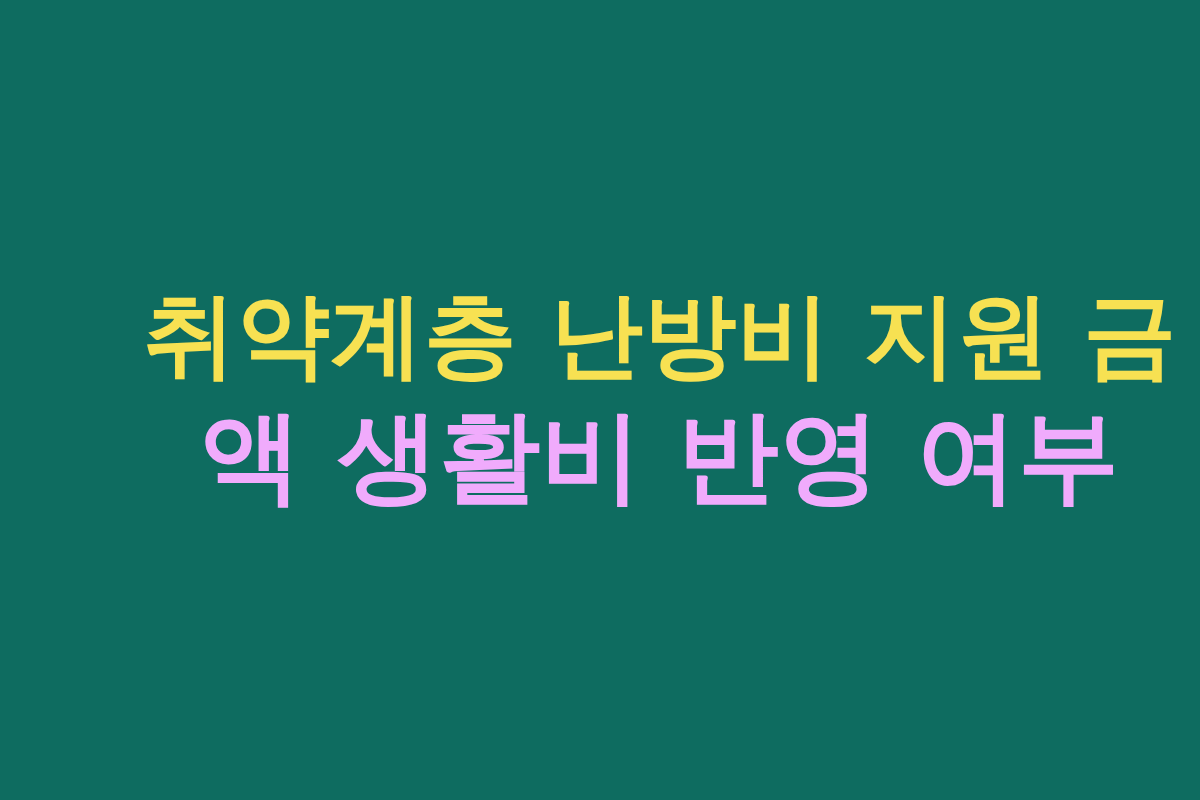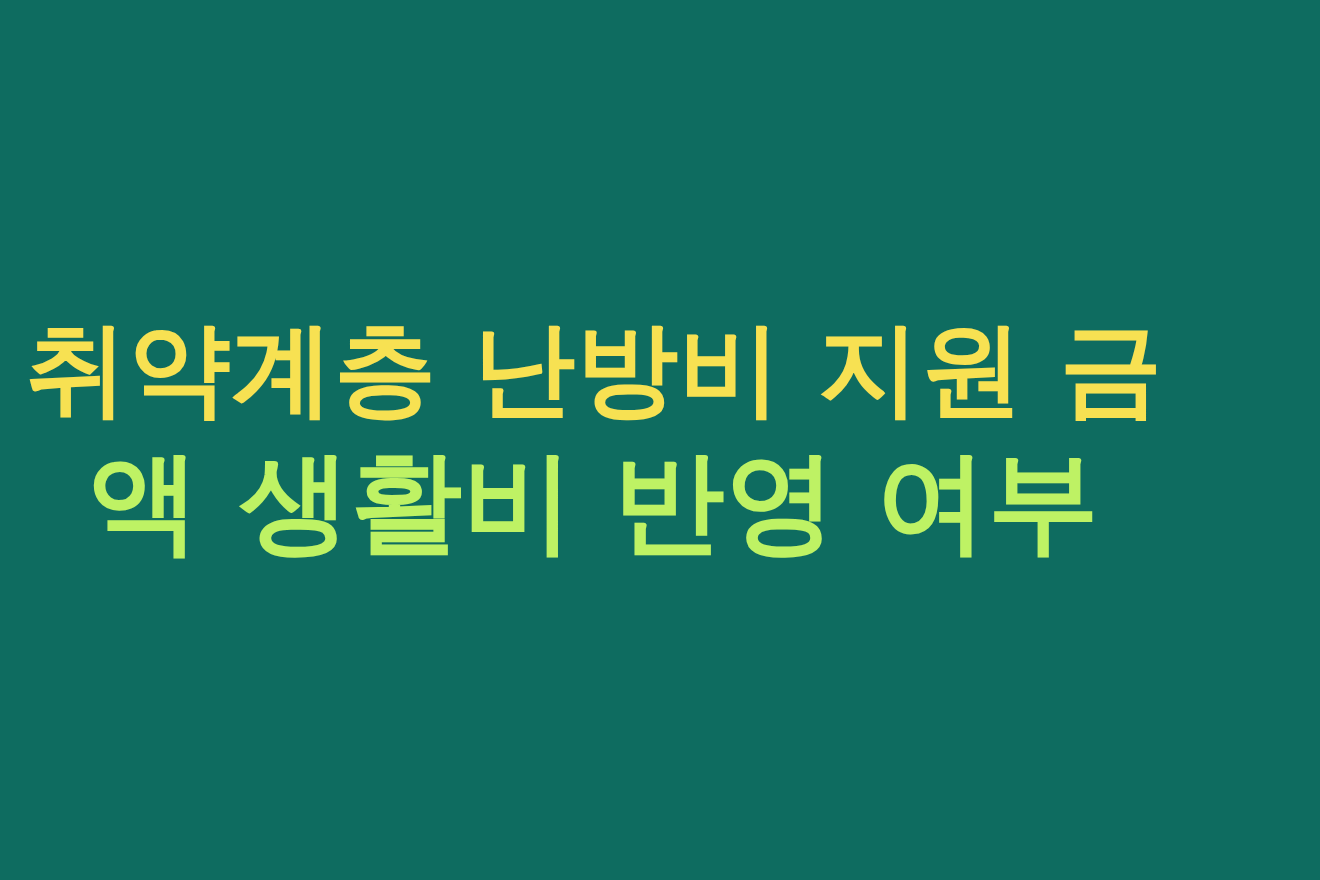--- a/index.html
+++ b/index.html
@@ -15,22 +15,23 @@
     font-family: "DejaVu Sans", "Liberation Sans", sans-serif;
   }
 
   #thumbnail-card {
     position: relative;
     width: 1200px;
     height: 800px;
     background-color: #0e6c60;
     display: flex;
     align-items: center;
-    justify-content: flex-start;
+    justify-content: flex-end;
     box-sizing: border-box;
+    padding-left: 16px;
   }
 
   #headline-block {
     width: 1080px;
     text-align: center;
     padding: 0 20px;
     box-sizing: border-box;
     transform: translateY(-2px);
   }
 
@@ -48,17 +49,17 @@
 </style>
 </head>
 <body>
 
 <div id="thumbnail-card" style="background-color: rgb(14, 108, 96);">
 
   <div id="headline-block" style="text-align: center;">
 
     <span class="headline-line" style="color: rgb(247, 225, 82); font-size: 93px; line-height: 116.25px;">취약계층 난방비 지원 금</span>
 
-    <span class="headline-line" style="color: #bef264;">액 생활비 반영 여부</span>
+    <span class="headline-line" style="color: #f0abfc;">액 생활비 반영 여부</span>
 
   </div>
 
 </div>
 
 </body></html>

